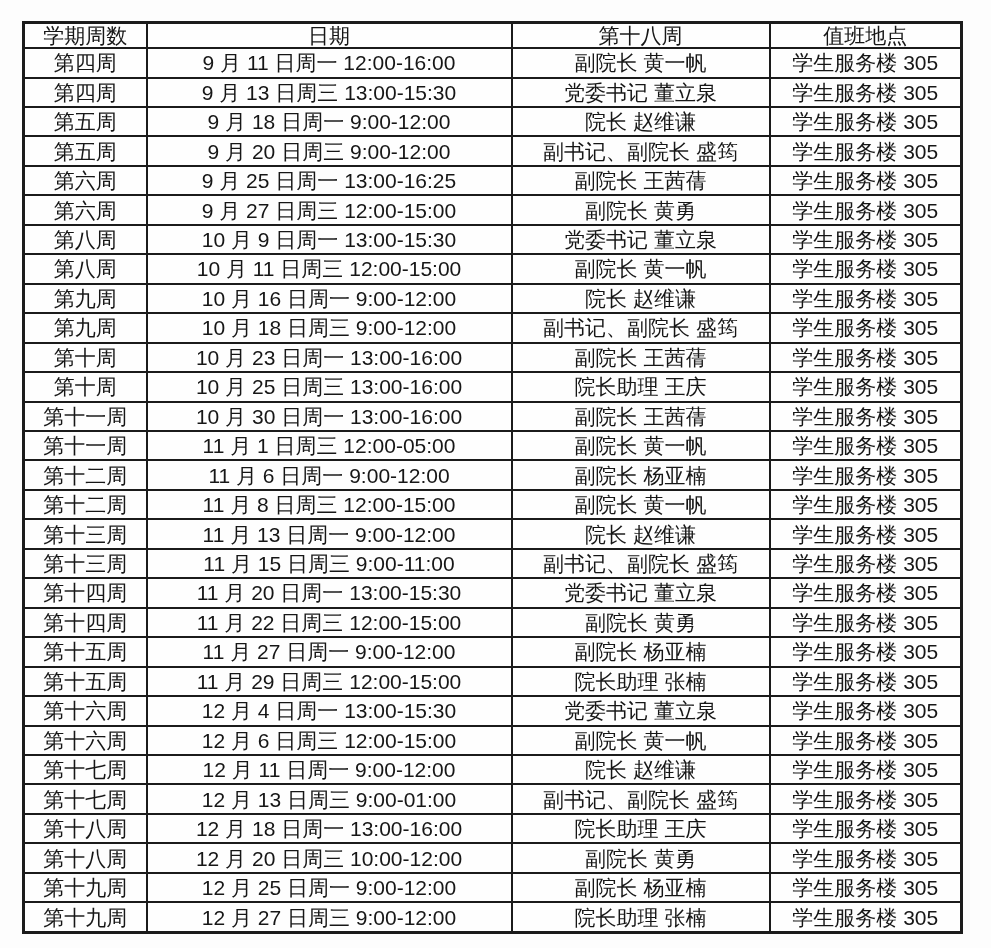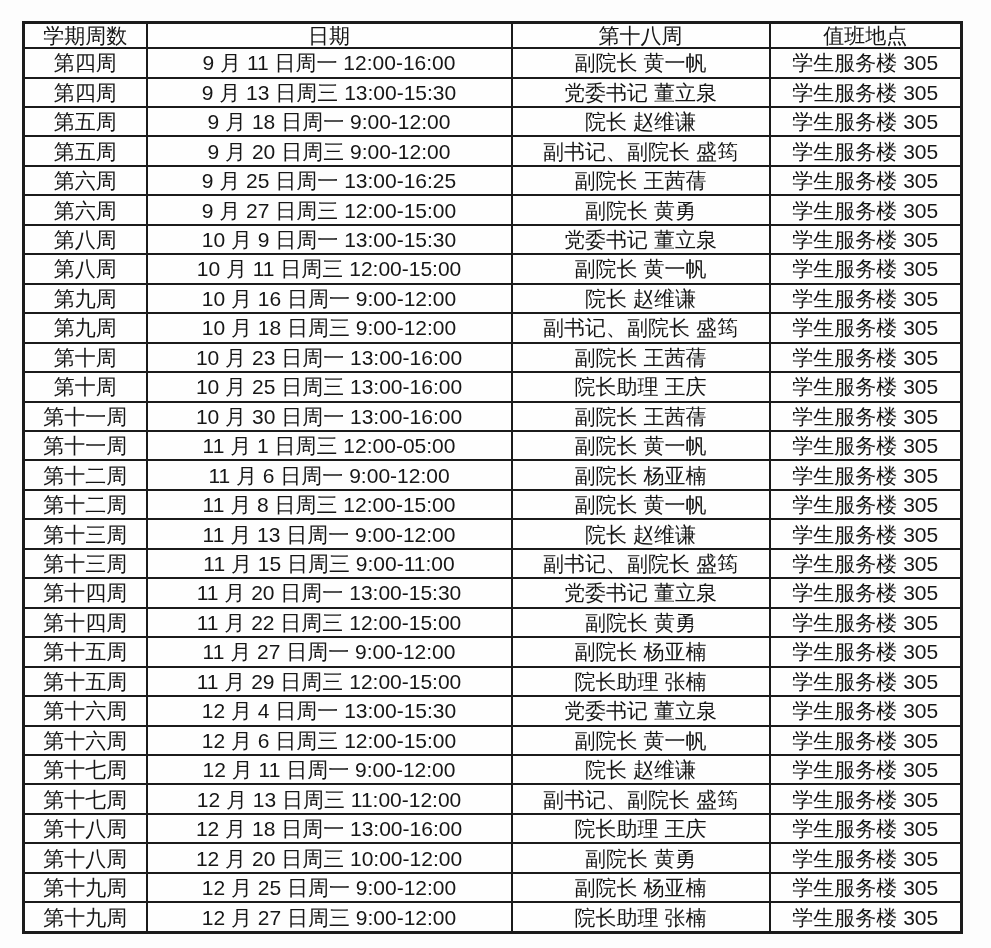--- a/index.html
+++ b/index.html
@@ -215,21 +215,21 @@
           <td>学生服务楼 305</td>
         </tr>
         <tr>
           <td>第十七周</td>
           <td>12 月 11 日周一 9:00-12:00</td>
           <td>院长 赵维谦</td>
           <td>学生服务楼 305</td>
         </tr>
         <tr>
           <td>第十七周</td>
-          <td>12 月 13 日周三 11:00-12:00</td>
+          <td>12 月 13 日周三 9:00-01:00</td>
           <td>副书记、副院长 盛筠</td>
           <td>学生服务楼 305</td>
         </tr>
         <tr>
           <td>第十八周</td>
           <td>12 月 18 日周一 13:00-16:00</td>
           <td>院长助理 王庆</td>
           <td>学生服务楼 305</td>
         </tr>
         <tr>

